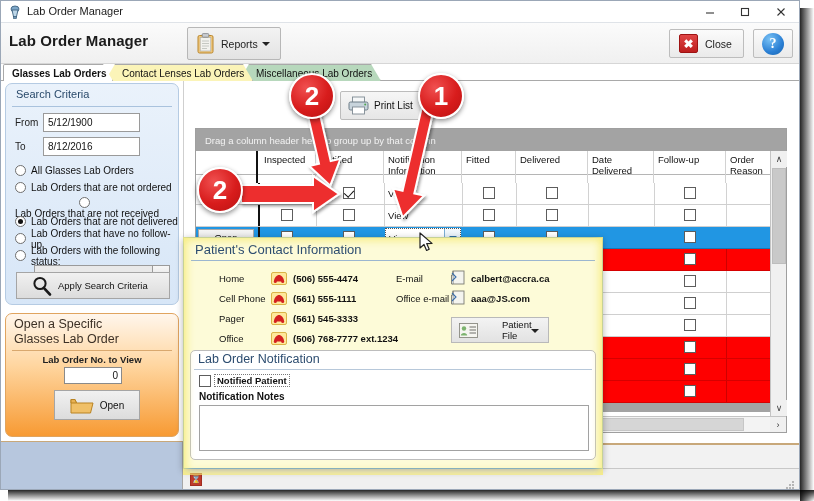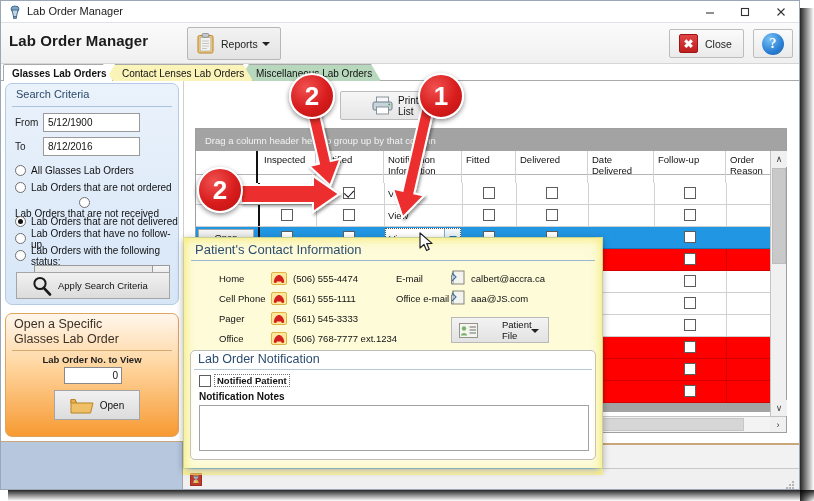--- a/index.html
+++ b/index.html
@@ -271,21 +271,21 @@
   }
   .printbar {
     position: absolute; left: 0; top: 0; width: 616px; height: 47px;
     background: #ffffff;
   }
   .print-btn {
     position: absolute; left: 156px; top: 10px;
     width: 89px; height: 29px;
     background: linear-gradient(to bottom,#f6f6f6,#e6e6e6);
     border: 1px solid #bcbcbc; border-radius: 2px;
-    display: flex; align-items: center; padding-left: 24px;
+    display: flex; align-items: center;
   }
   .print-label { font-size: 10px; color: #111; margin-left: 5px; }
 
   .grid {
     position: absolute; left: 11px; top: 47px;
     width: 592px; height: 305px;
     background: #fff;
     border: 1px solid #9f9f9f;
   }
   .groupbar {
@@ -401,21 +401,21 @@
   }
   .pc-title {
     position: absolute; left: 6px; top: 1px;
     font-size: 13px; color: #2d4d70;
   }
   .pc-rule {
     position: absolute; left: 2px; width: 404px; top: 19px;
     height: 1px; background: #9bb6d0;
   }
   .pc-lbl { position: absolute; font-size: 9.5px; color: #111; }
-  .pc-val { position: absolute; font-size: 9.5px; color: #111; font-weight: normal; }
+  .pc-val { position: absolute; font-size: 9.5px; color: #111; font-weight: bold; }
   .phone-ico { position: absolute; width: 16px; height: 13px; }
   .mail-ico  { position: absolute; width: 14px; height: 15px; }
   .pfile-btn {
     position: absolute; left: 262px; top: 76px;
     width: 98px; height: 26px;
     background: linear-gradient(to bottom,#f3f3f3,#e2e2e2);
     border: 1px solid #b9b9b9;
     display: flex; align-items: center;
   }
   .pfile-label { font-size: 9.5px; color: #111; margin-left: 24px; }

